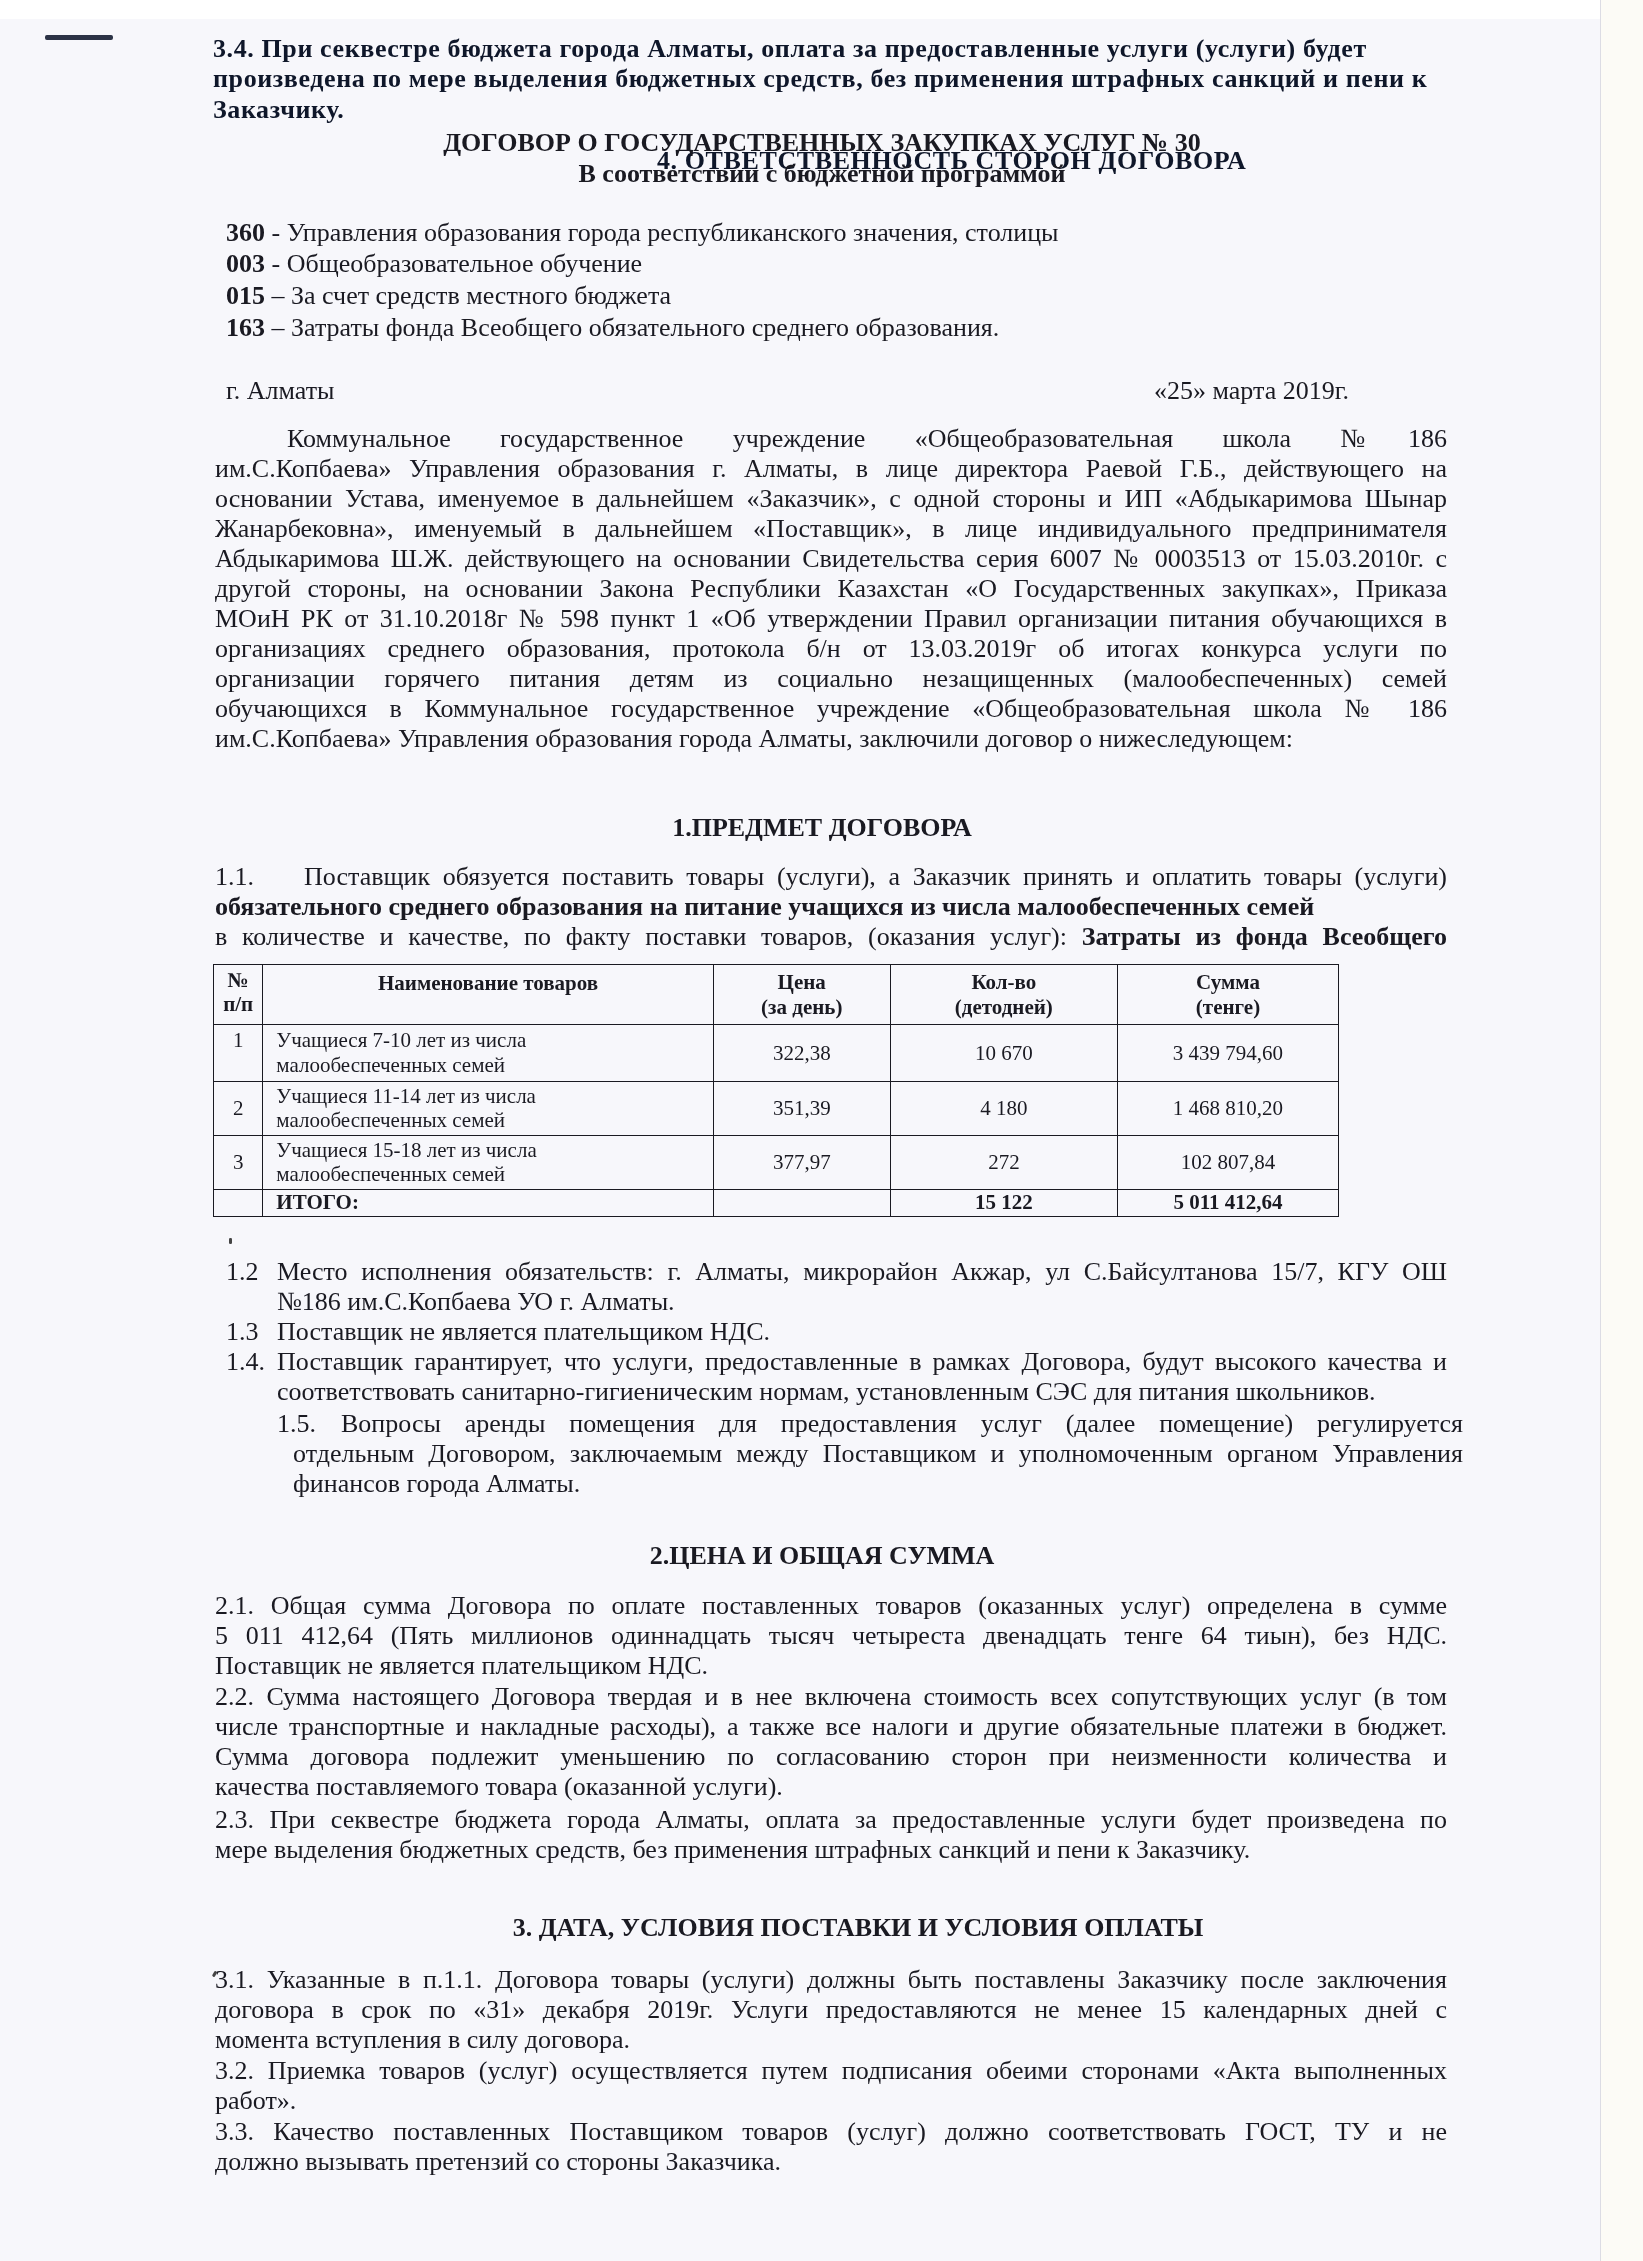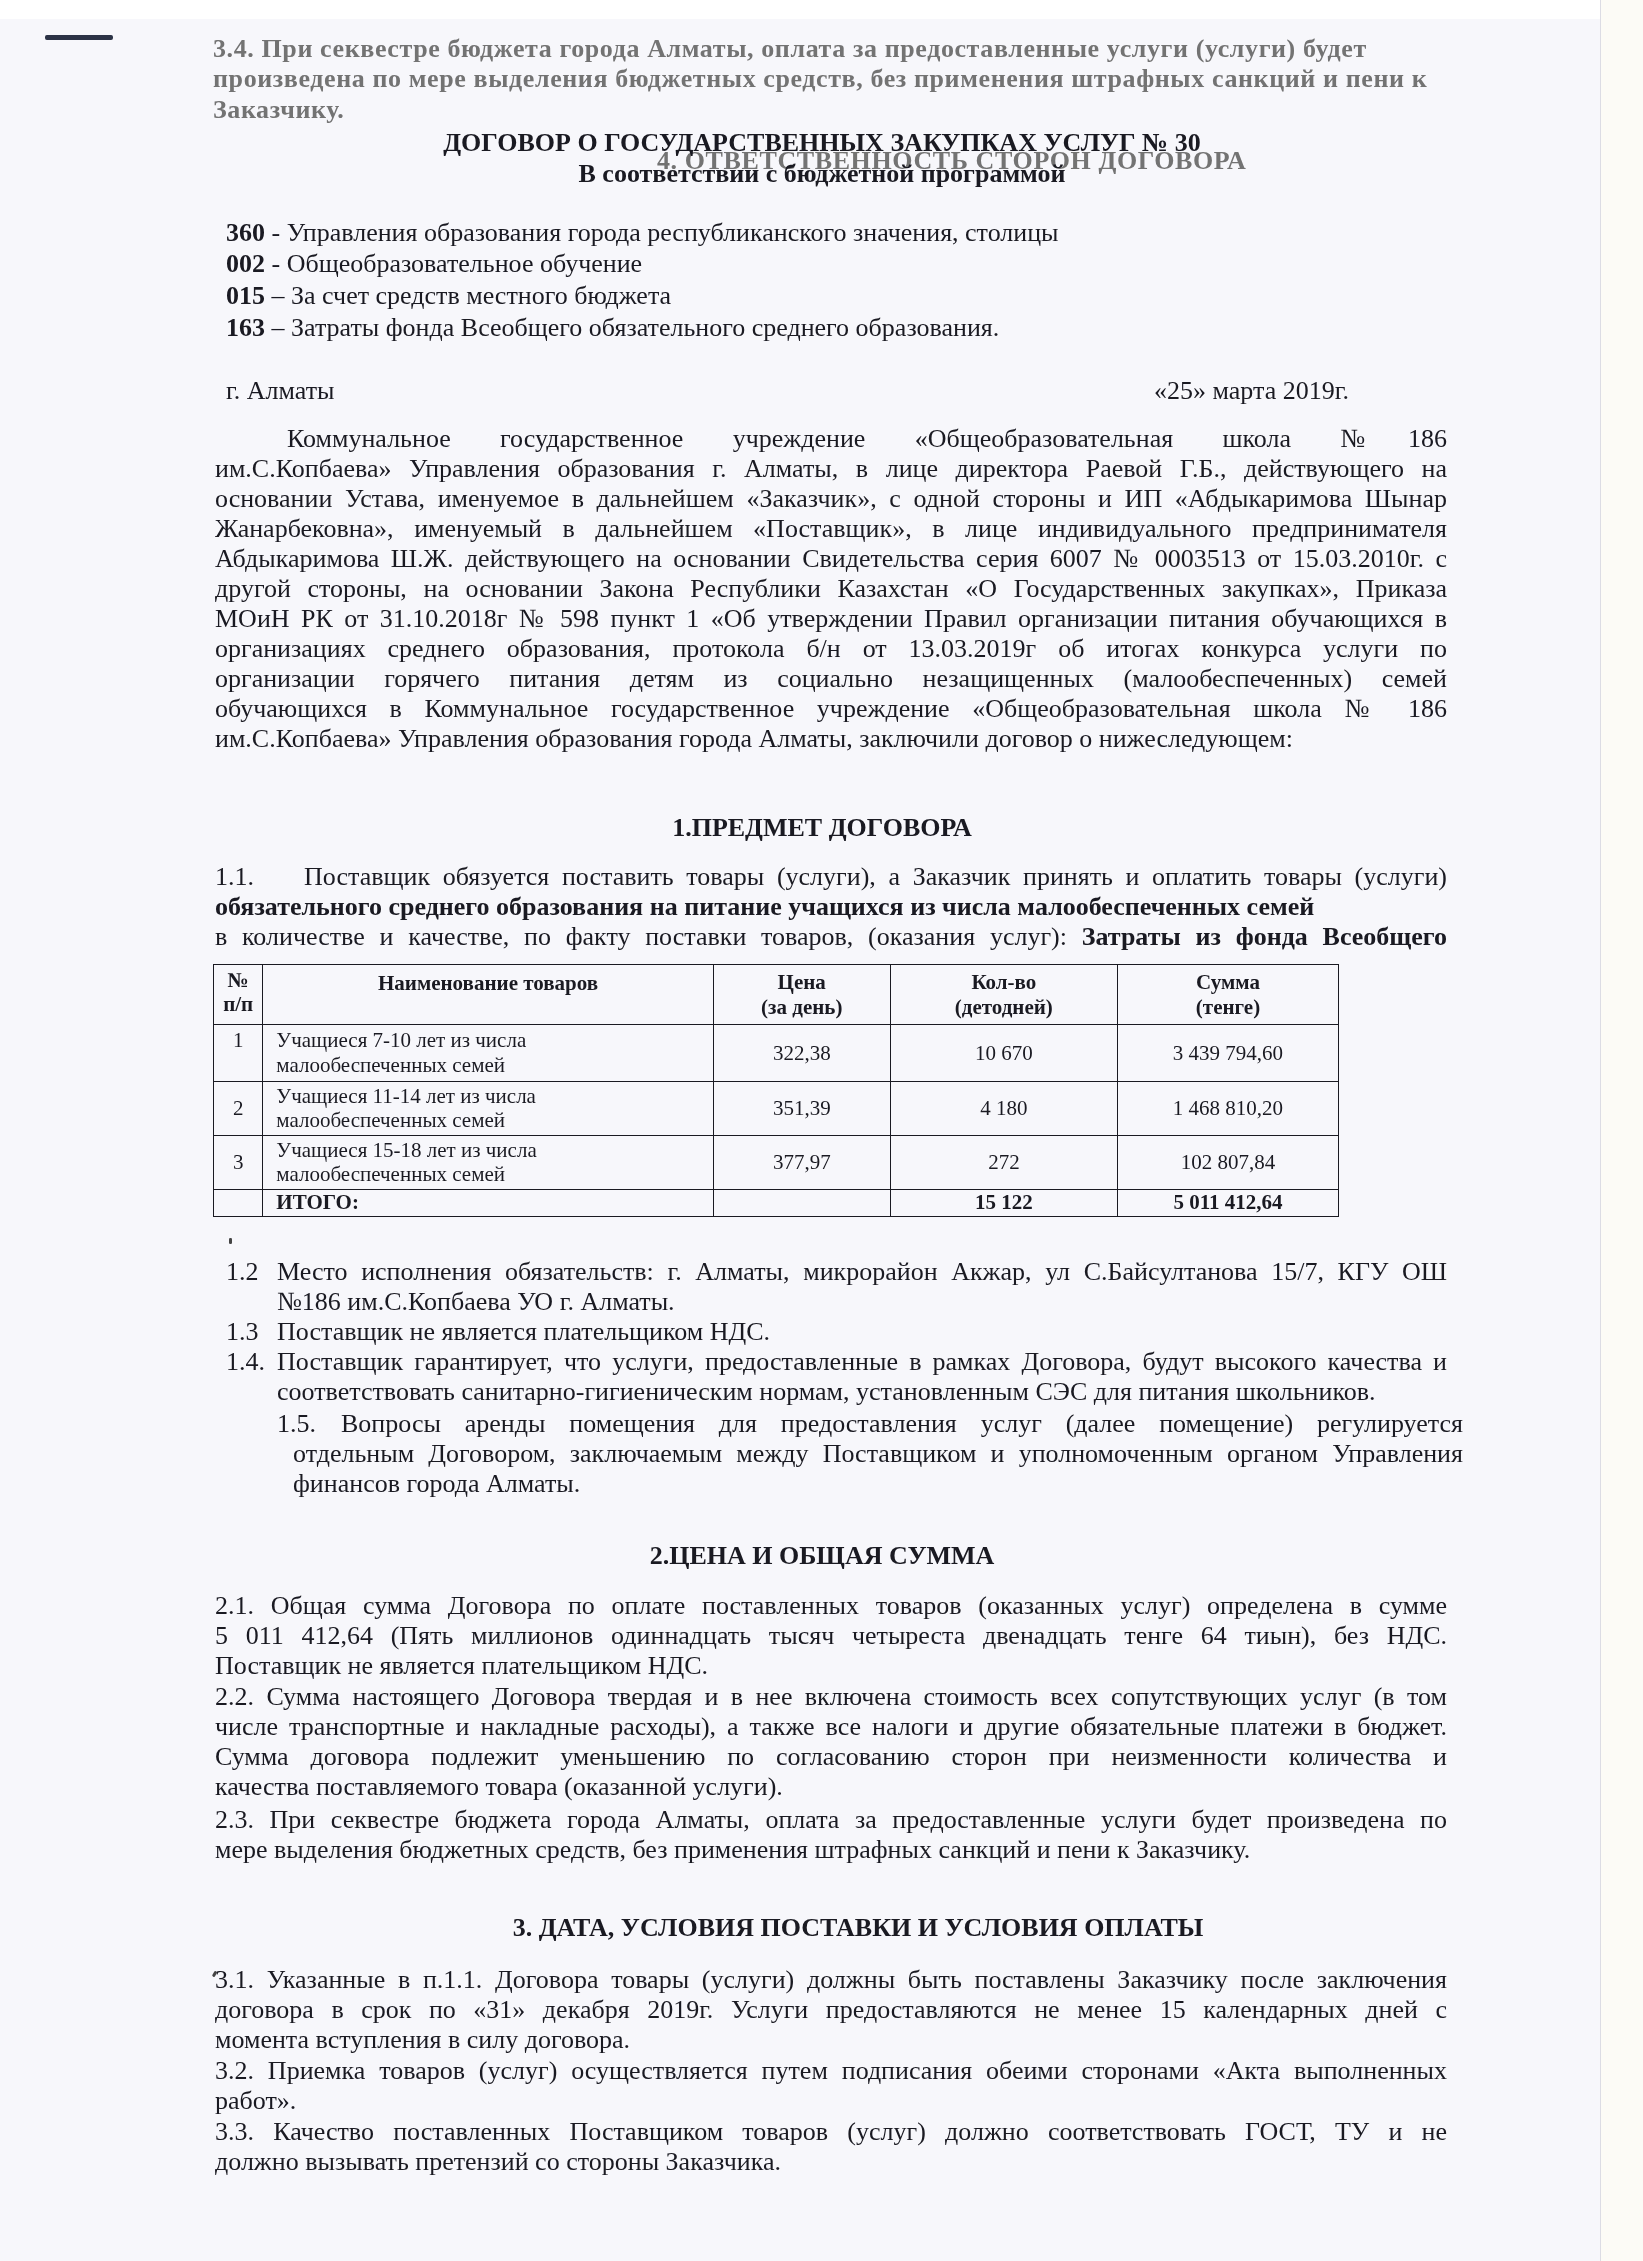--- a/index.html
+++ b/index.html
@@ -15,21 +15,21 @@
   }
   .edge {
     position:absolute; left:1600px; top:0; width:44px; height:2261px;
     background:#fcfbf6; border-left:1.3px solid #dcdce4;
   }
   .mark {
     position:absolute; left:45px; top:35px; width:68px; height:4.5px;
     background:#2c3346; border-radius:1.9px;
   }
   .ghost {
-    position:absolute; left:213px; color:#737373; font-size:26px; white-space:nowrap;
+    position:absolute; left:213px; color:#0f172a; font-size:26px; white-space:nowrap;
     font-weight:bold; letter-spacing:0.6px;
   }
   .t { position:absolute; font-size:26px; line-height:30px; white-space:nowrap; }
   .center { left:0; width:1644px; text-align:center; }
   .b { font-weight:bold; }
   .just {
     position:absolute; left:215px; width:1232px; font-size:26px; line-height:30px;
     text-align:justify; text-align-last:auto;
   }
   .line { display:block; text-align:justify; text-align-last:justify; }
@@ -57,21 +57,21 @@
 <div class="ghost" style="top:34px;">3.4. При секвестре бюджета города Алматы, оплата за предоставленные услуги (услуги) будет</div>
 <div class="ghost" style="top:64px;">произведена по мере выделения бюджетных средств, без применения штрафных санкций и пени к</div>
 <div class="ghost" style="top:95px;">Заказчику.</div>
 <div class="ghost" style="top:146px; left:657px;">4. ОТВЕТСТВЕННОСТЬ СТОРОН ДОГОВОРА</div>
 
 <div class="t center b" style="top:128px;">ДОГОВОР О ГОСУДАРСТВЕННЫХ ЗАКУПКАХ УСЛУГ № 30</div>
 <div class="t center" style="top:159px;font-weight:bold;">В соответствии с бюджетной программой</div>
 
 <div>
   <div class="t" style="left:226px; top:218px;"><b>360</b><span> - </span><span>Управления образования города республиканского значения, столицы</span></div>
-  <div class="t" style="left:226px; top:249px;"><b>002</b><span> - </span><span>Общеобразовательное обучение</span></div>
+  <div class="t" style="left:226px; top:249px;"><b>003</b><span> - </span><span>Общеобразовательное обучение</span></div>
   <div class="t" style="left:226px; top:281px;"><b>015</b><span> – </span><span>За счет средств местного бюджета</span></div>
   <div class="t" style="left:226px; top:313px;"><b>163</b><span> – </span><span>Затраты фонда Всеобщего обязательного среднего образования.</span></div>
 </div>
 
 <div class="t" style="left:226px; top:376px;">г. Алматы</div>
 <div class="t" style="left:1154px; top:376px;">«25» марта 2019г.</div>
 
 <div class="just" style="top:424px;">
   <span class="line" style="padding-left:72px;">Коммунальное государственное учреждение «Общеобразовательная школа №186</span>
   <span class="line">им.С.Копбаева» Управления образования г. Алматы, в лице директора Раевой Г.Б., действующего на</span>

